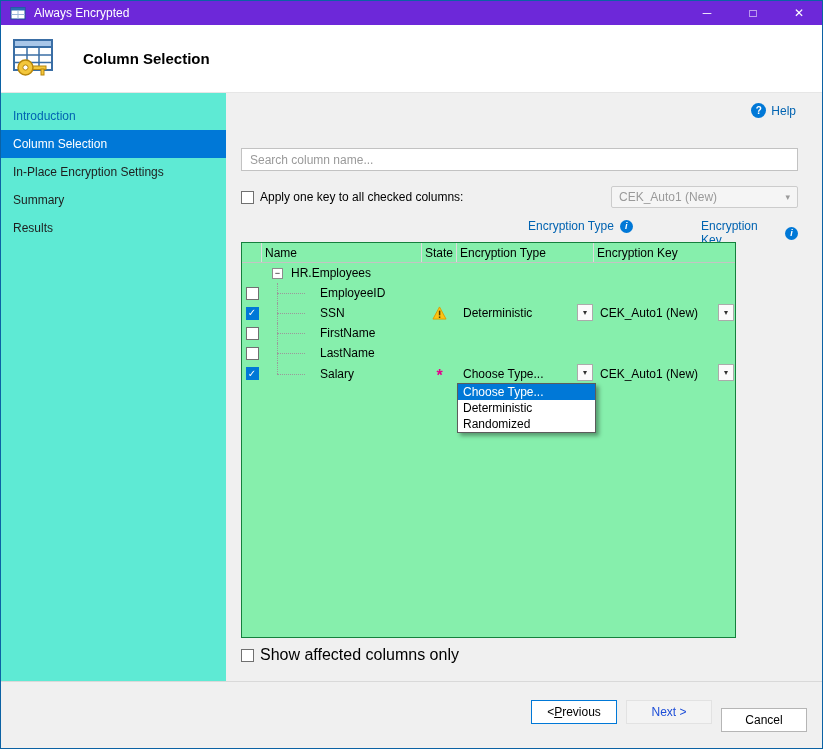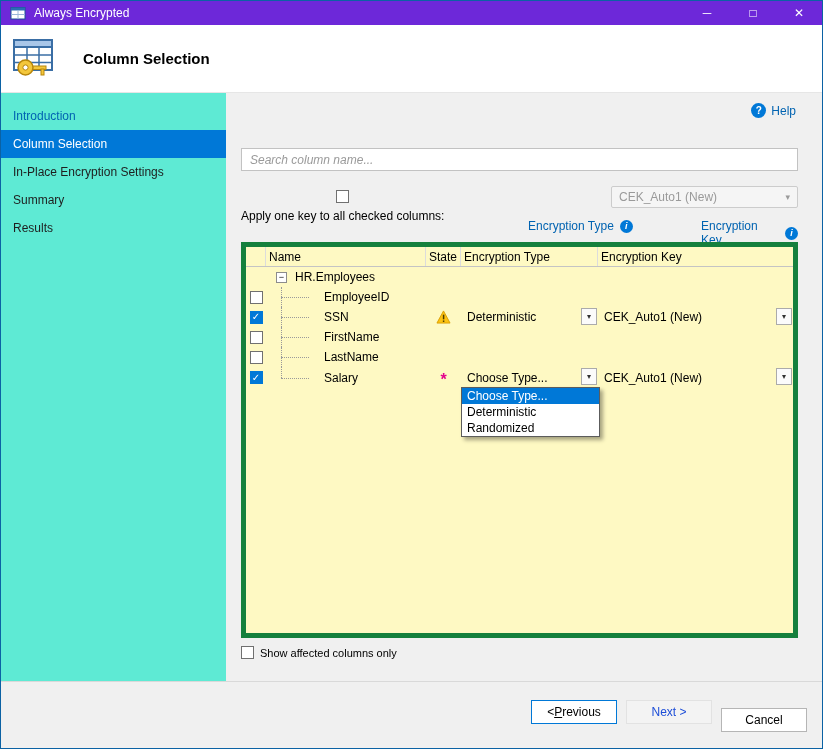--- a/index.html
+++ b/index.html
@@ -36,43 +36,43 @@
 
   .help { position:absolute; top:10px; right:26px; display:flex; align-items:center; gap:5px;
           color:#0063b1; font-size:12px; cursor:pointer; }
   .circle-icon { width:15px; height:15px; border-radius:50%; background:#0078d7; color:#fff;
                  font-size:10px; font-weight:bold; display:inline-flex; align-items:center;
                  justify-content:center; flex-shrink:0; }
   .circle-icon.small { width:13px; height:13px; font-size:9px; font-style:italic; }
 
   .search { position:absolute; left:15px; top:55px; width:557px; height:23px;
             border:1px solid #c2c2c2; background:#fff; padding:0 8px; font-size:12px;
-            font-family:inherit; color:#be185d;font-style:italic; }
+            font-family:inherit; color:#be185d; }
   .search::placeholder { color:#9a9a9a; }
 
   .apply-row { position:absolute; left:15px; top:97px; display:flex; align-items:center;
-               gap:6px; font-size:12px; color:#000; cursor:pointer;flex-direction:column; }
+               gap:6px; font-size:12px; color:#000; cursor:pointer; }
   .cb { width:13px; height:13px; border:1px solid #707070; background:#fff;
         display:inline-flex; align-items:center; justify-content:center; flex-shrink:0;
         font-size:10px; line-height:1; color:transparent; cursor:pointer; }
   .cb.checked { background:#0078d7; border-color:#0078d7; color:#fff; }
 
   .apply-combo { position:absolute; left:385px; top:93px; width:187px; height:22px;
                  background:#f5f5f5; border:1px solid #cccccc; border-radius:2px;
                  color:#9a9a9a; font-size:12px; display:flex; align-items:center;
                  padding:0 7px; }
   .apply-combo .chev { margin-left:auto; font-size:9px; color:#9a9a9a; }
 
   .links-row { position:absolute; left:15px; top:126px; width:557px; height:16px; font-size:12px; }
   .lk { position:absolute; display:flex; gap:6px; align-items:center; color:#0063b1; cursor:pointer; }
   .lk-type { left:287px; } .lk-key { left:460px; }
 
   
-  .table { position:absolute; left:15px; top:149px; width:557px; height:396px;
-           background:#fef9c3; border:5px solid #15803d; }
+  .table { position:absolute; left:15px; top:149px; width:495px; height:396px;
+           background:#86efac; border:1px solid #15803d; }
   .trow { display:grid; grid-template-columns:20px 160px 35px 137px 1fr;
           height:20px; align-items:center; font-size:12px; color:#000; }
   .thead { border-bottom:1px solid #c4c4c4; }
   .thead .cell { border-right:1px solid #dcdcdc; height:100%; display:flex;
                  align-items:center; padding-left:3px; overflow:hidden; white-space:nowrap; }
   .thead .cell:last-child { border-right:none; }
   .cell { position:relative; height:100%; display:flex; align-items:center; overflow:visible;
           white-space:nowrap; }
   .cb-cell { justify-content:center; }
   .name-cell { position:relative; }
@@ -93,21 +93,21 @@
                background:#fbfbfb; border:1px solid #ababab; display:flex; align-items:center;
                justify-content:center; font-size:8px; color:#333; cursor:pointer; }
 
   .dropdown { position:absolute; left:215px; top:140px; width:139px; background:#fff;
               border:1px solid #5c5c5c; box-shadow:3px 3px 4px rgba(0,0,0,0.35); z-index:5; }
   .opt { height:16px; display:flex; align-items:center; padding-left:5px; font-size:12px;
          color:#000; cursor:pointer; }
   .opt.selected { background:#0078d7; color:#fff; }
 
   .show-affected { position:absolute; left:15px; top:553px; display:flex; align-items:center;
-                   gap:6px; font-size:11px; color:#000; cursor:pointer; }
+                   gap:6px; font-size:16px; color:#000; cursor:pointer; }
 
   
   .footer { height:60px; background:#f0f0f0; border-top:1px solid #d9d9d9;
             display:flex; align-items:center; justify-content:flex-end;
             gap:9px; padding-right:15px; }
   .btn { width:86px; height:24px; font-size:12px; font-family:inherit;
          display:flex; align-items:center; justify-content:center; cursor:pointer; }
   .btn-prev { background:#fff; border:1px solid #0078d7; color:#000; }
   .btn-next { background:#f3f3f3; border:1px solid #e2e2e2; color:#1d4ed8; }
   .btn-cancel { background:#fff; border:1px solid #b5b5b5; color:#000;margin-top:16px; }

